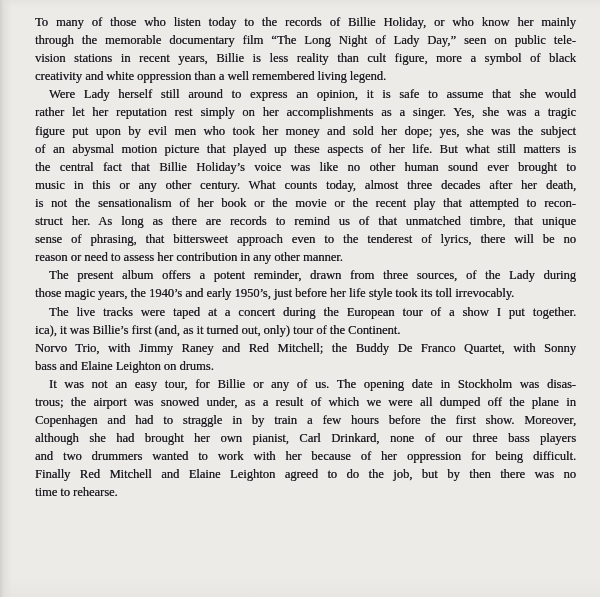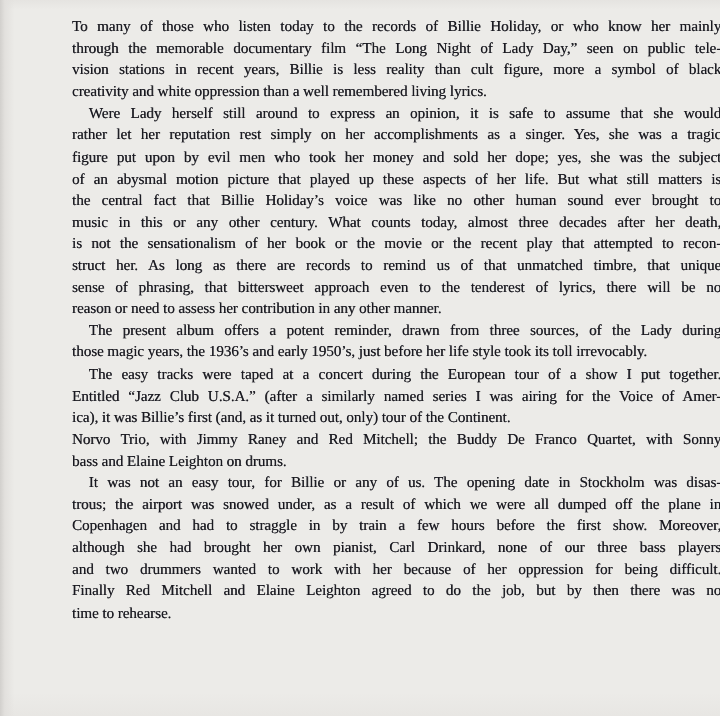--- a/index.html
+++ b/index.html
@@ -27,21 +27,20 @@
   }
   .text-block {
     position: absolute;
     top: 13px;
     left: 35px;
     width: 541px;
     color: #191920;
     font-size: 12.6px;
     letter-spacing: -0.05px;
     text-shadow: 0.25px 0 0 rgba(25,25,32,0.75);
-    margin-left: 25px;
   }
   .paragraph { margin: 0; padding: 0; }
   .text-line {
     height: 18.1px;
     line-height: 18.1px;
     text-align: justify;
     text-align-last: justify;
     box-sizing: border-box;
     white-space: normal;
     overflow: visible;
@@ -55,41 +54,40 @@
 </style>
 </head>
 <body>
 
 <div class="page">
   <div class="text-block">
       <div class="paragraph">
         <div class="text-line">To many of those who listen today to the records of Billie Holiday, or who know her mainly</div>
         <div class="text-line">through the memorable documentary film “The Long Night of Lady Day,” seen on public tele-</div>
         <div class="text-line">vision stations in recent years, Billie is less reality than cult figure, more a symbol of black</div>
-        <div class="text-line last">creativity and white oppression than a well remembered living lyrics.</div>
+        <div class="text-line last">creativity and white oppression than a well remembered living legend.</div>
       </div>
       <div class="paragraph">
         <div class="text-line indent">Were Lady herself still around to express an opinion, it is safe to assume that she would</div>
         <div class="text-line">rather let her reputation rest simply on her accomplishments as a singer. Yes, she was a tragic</div>
         <div class="text-line">figure put upon by evil men who took her money and sold her dope; yes, she was the subject</div>
         <div class="text-line">of an abysmal motion picture that played up these aspects of her life. But what still matters is</div>
         <div class="text-line">the central fact that Billie Holiday’s voice was like no other human sound ever brought to</div>
         <div class="text-line">music in this or any other century. What counts today, almost three decades after her death,</div>
         <div class="text-line">is not the sensationalism of her book or the movie or the recent play that attempted to recon-</div>
         <div class="text-line">struct her. As long as there are records to remind us of that unmatched timbre, that unique</div>
         <div class="text-line">sense of phrasing, that bittersweet approach even to the tenderest of lyrics, there will be no</div>
         <div class="text-line last">reason or need to assess her contribution in any other manner.</div>
       </div>
       <div class="paragraph">
         <div class="text-line indent">The present album offers a potent reminder, drawn from three sources, of the Lady during</div>
-        <div class="text-line last">those magic years, the 1936’s and early 1950’s, just before her life style took its toll irrevocably.</div>
+        <div class="text-line last">those magic years, the 1940’s and early 1950’s, just before her life style took its toll irrevocably.</div>
       </div>
       <div class="paragraph">
-        <div class="text-line indent">The easy tracks were taped at a concert during the European tour of a show I put together.</div>
-        <div class="text-line">Entitled “Jazz Club U.S.A.” (after a similarly named series I was airing for the Voice of Amer-</div>
+        <div class="text-line indent">The live tracks were taped at a concert during the European tour of a show I put together.</div>
         <div class="text-line last">ica), it was Billie’s first (and, as it turned out, only) tour of the Continent.</div>
       </div>
       <div class="paragraph">
         <div class="text-line">Norvo Trio, with Jimmy Raney and Red Mitchell; the Buddy De Franco Quartet, with Sonny</div>
         <div class="text-line last">bass and Elaine Leighton on drums.</div>
       </div>
       <div class="paragraph">
         <div class="text-line indent">It was not an easy tour, for Billie or any of us. The opening date in Stockholm was disas-</div>
         <div class="text-line">trous; the airport was snowed under, as a result of which we were all dumped off the plane in</div>
         <div class="text-line">Copenhagen and had to straggle in by train a few hours before the first show. Moreover,</div>

